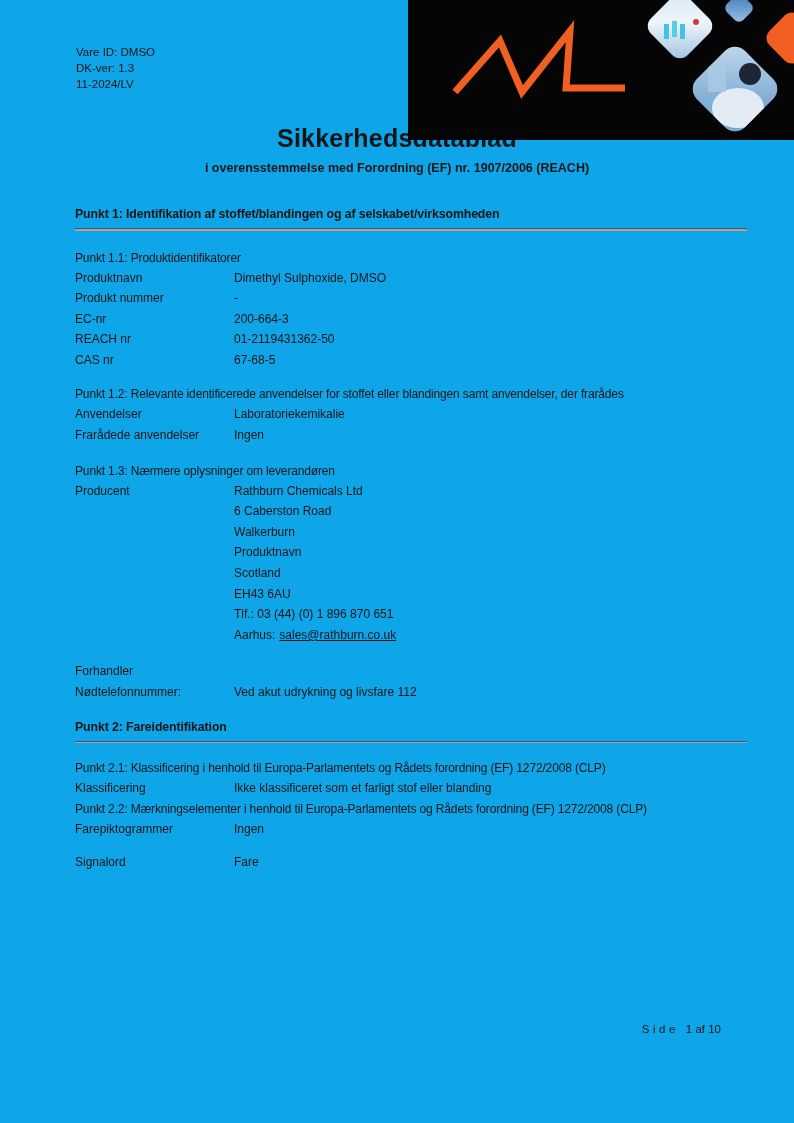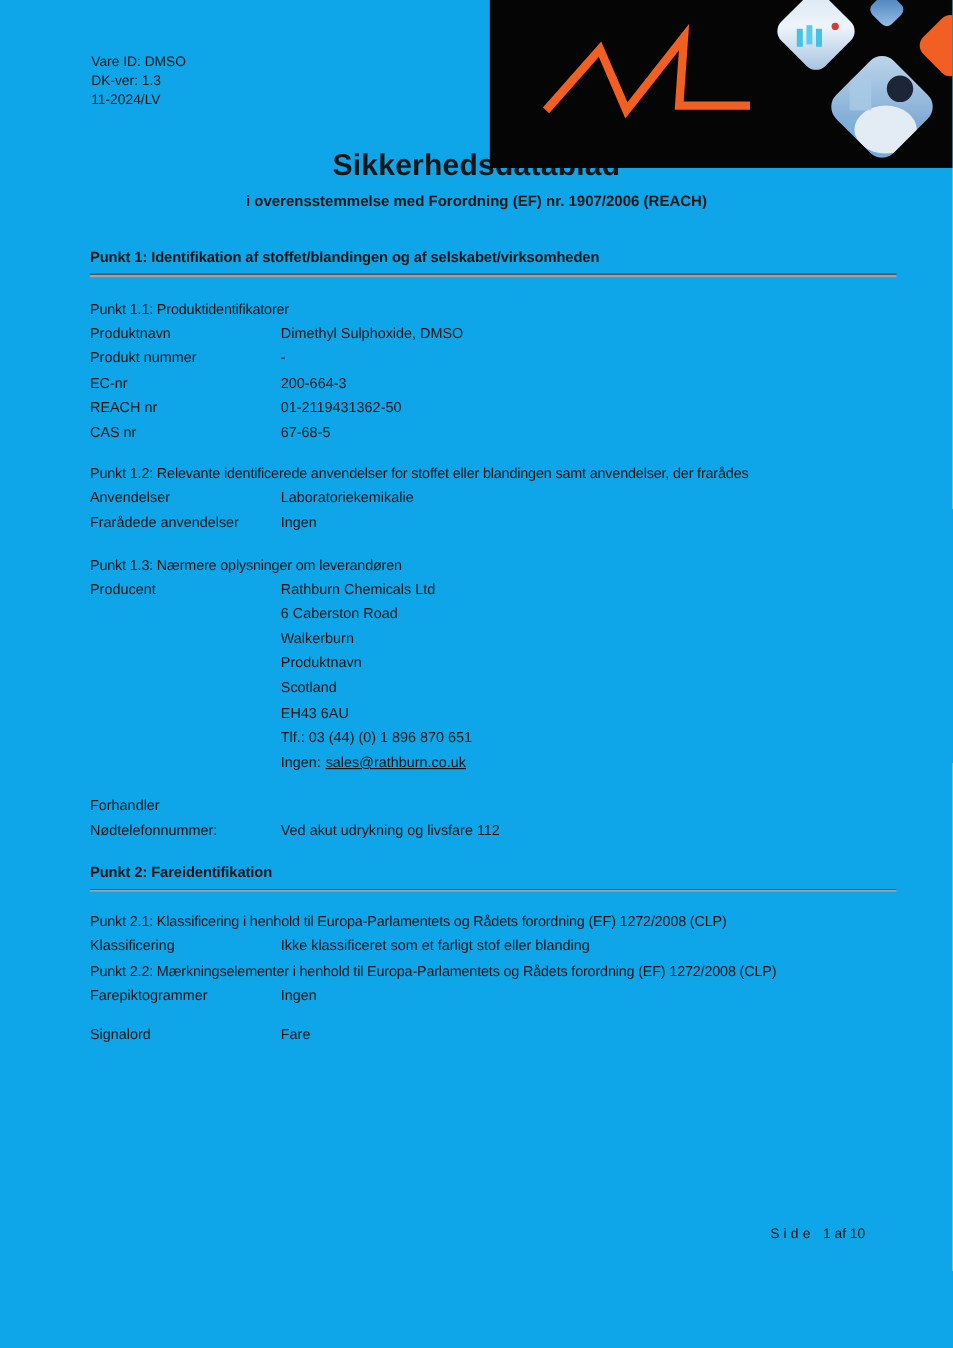--- a/index.html
+++ b/index.html
@@ -228,21 +228,21 @@
       <span class="label">Producent</span>
       <div class="stack">
         <div>Rathburn Chemicals Ltd</div>
         <div>6 Caberston Road</div>
         <div>Walkerburn</div>
         <div>Produktnavn</div>
         <div>Scotland</div>
         <div>EH43 6AU</div>
         <div>Tlf.: 03 (44) (0) 1 896 870 651</div>
         <div>
-          <span class="mail-prefix">Ingen:</span><a class="link">sales@rathburn.co.uk</a>
+          <span class="mail-prefix">Aarhus:</span><a class="link">sales@rathburn.co.uk</a>
         </div>
       </div>
     </div>
 
     <div class="row mt16">
       <span class="label">Forhandler</span>
     </div>
 
     <div class="row">
       <span class="label">Nødtelefonnummer:</span>

